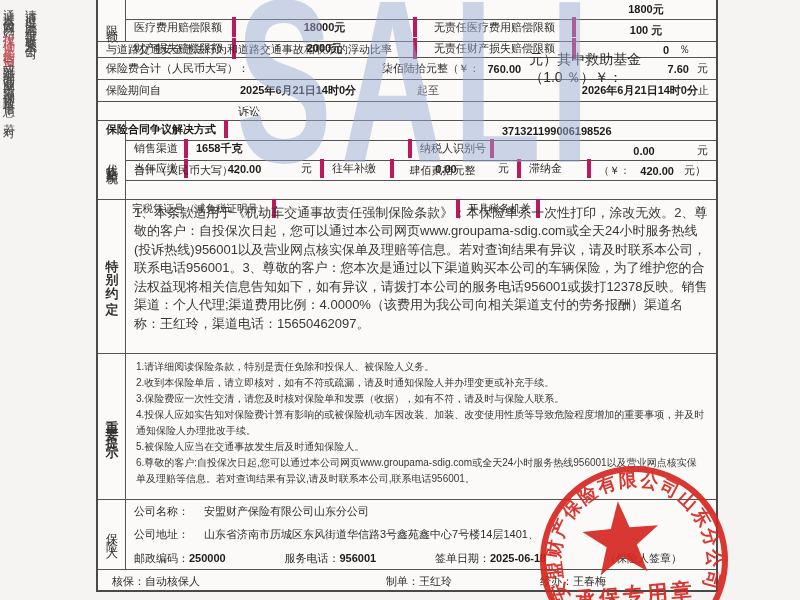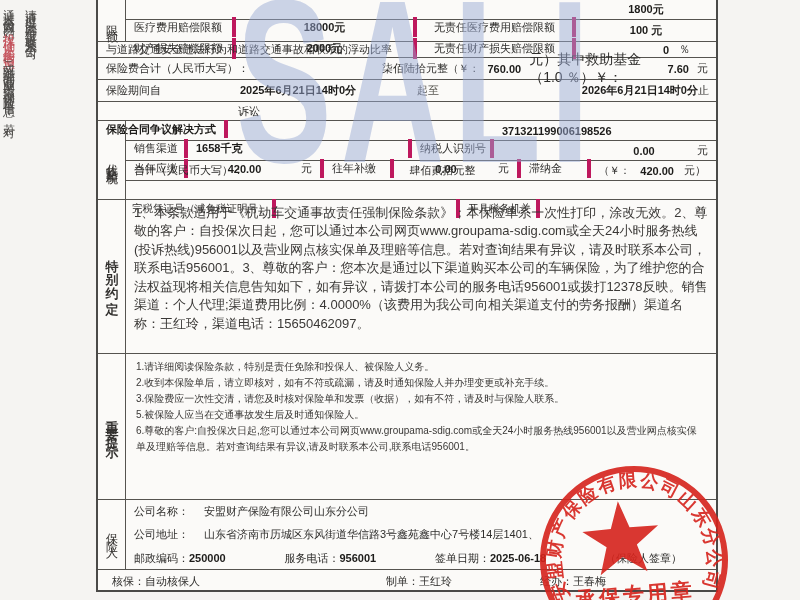--- a/index.html
+++ b/index.html
@@ -170,20 +170,21 @@
         <div class="para">1、本条款适用于《机动车交通事故责任强制保险条款》；本保险单系一次性打印，涂改无效。2、尊敬的客户：自投保次日起，您可以通过本公司网页www.groupama-sdig.com或全天24小时服务热线(投诉热线)956001以及营业网点核实保单及理赔等信息。若对查询结果有异议，请及时联系本公司，联系电话956001。3、尊敬的客户：您本次是通过以下渠道购买本公司的车辆保险，为了维护您的合法权益现将相关信息告知如下，如有异议，请拨打本公司的服务电话956001或拨打12378反映。销售渠道：个人代理;渠道费用比例：4.0000%（该费用为我公司向相关渠道支付的劳务报酬）渠道名称：王红玲，渠道电话：15650462097。</div>
       </div>
     </div>
 
     <div class="sec" style="height:146px">
       <div class="side side-bold" style="letter-spacing:9px;font-size:13px">重要提示</div>
       <div class="body" style="padding-top:5px">
         <div class="notice-item">1.请详细阅读保险条款，特别是责任免除和投保人、被保险人义务。</div>
         <div class="notice-item">2.收到本保险单后，请立即核对，如有不符或疏漏，请及时通知保险人并办理变更或补充手续。</div>
         <div class="notice-item">3.保险费应一次性交清，请您及时核对保险单和发票（收据），如有不符，请及时与保险人联系。</div>
+        <div class="notice-item">4.投保人应如实告知对保险费计算有影响的或被保险机动车因改装、加装、改变使用性质等导致危险程度增加的重要事项，并及时通知保险人办理批改手续。</div>
         <div class="notice-item">5.被保险人应当在交通事故发生后及时通知保险人。</div>
         <div class="notice-item">6.尊敬的客户:自投保次日起,您可以通过本公司网页www.groupama-sdig.com或全天24小时服务热线956001以及营业网点核实保单及理赔等信息。若对查询结果有异议,请及时联系本公司,联系电话956001。</div>
       </div>
     </div>
 
     <div class="sec" style="height:70px">
       <div class="side" style="letter-spacing:7px">保险人</div>
       <div class="body">
         <div class="ins-line">
           <span class="lbl">公司名称：</span>

